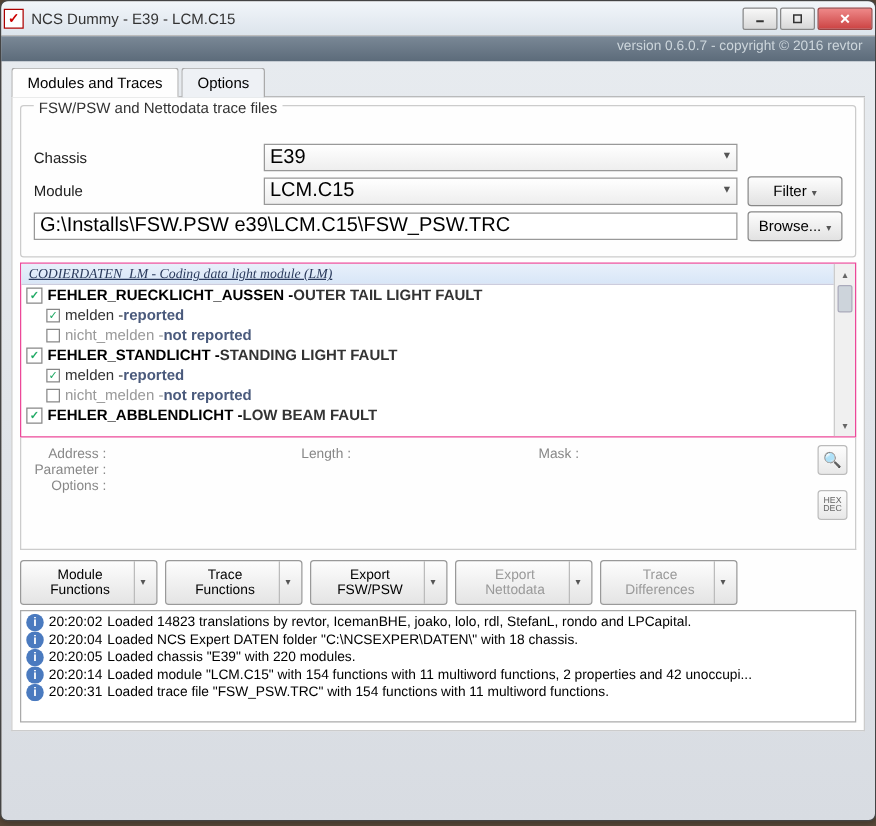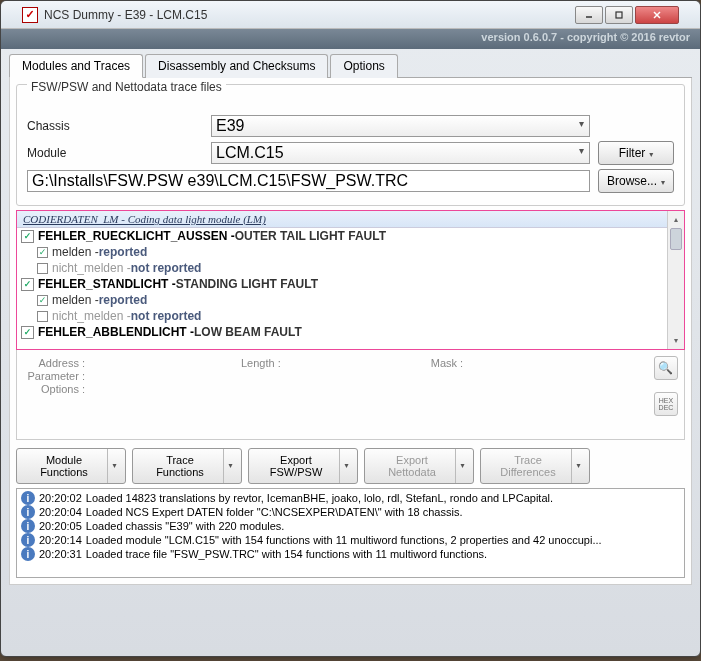--- a/index.html
+++ b/index.html
@@ -1,27 +1,27 @@
 <!DOCTYPE html>
 <html><head>
 <meta charset="utf-8">
 <style>
 * { box-sizing: border-box; font-family: "Segoe UI", Tahoma, sans-serif; }
 body { margin: 0; background: #5a4a3a; width: 701px; height: 661px; overflow: hidden; }
 .window { position: absolute; top: 0; left: 0; width: 701px; height: 657px; background: linear-gradient(#e8ecf0, #d8dce2); border: 1px solid #444; border-radius: 6px; box-shadow: 0 0 8px rgba(0,0,0,0.4); }
-.titlebar { height: 28px; background: linear-gradient(#f2f6fa, #dce4ec); border-radius: 6px 6px 0 0; display: flex; align-items: center; padding: 0 21px; border-bottom: 1px solid #bbb; }
+.titlebar { height: 28px; background: linear-gradient(#f2f6fa, #dce4ec); border-radius: 6px 6px 0 0; display: flex; align-items: center; padding: 0 2px; border-bottom: 1px solid #bbb; }
 .app-icon { width: 16px; height: 16px; background: #fff; border: 1px solid #a00; margin-right: 6px; display: flex; align-items: center; justify-content: center; }
 .app-icon::after { content: "✓"; color: #c00; font-size: 11px; font-weight: bold; }
 .title-text { font-size: 12px; color: #333; flex: 1; }
 .win-controls { display: flex; gap: 2px; }
 .win-btn { width: 28px; height: 18px; border: 1px solid #888; border-radius: 2px; display: flex; align-items: center; justify-content: center; font-size: 9px; background: linear-gradient(#f8f8f8, #d8d8d8); cursor: pointer; }
 .win-btn.close { background: linear-gradient(#e88, #c44); color: #fff; width: 44px; border-color: #944; }
 .win-btn svg { pointer-events: none; }
 
-.subheader { height: 20px; background: linear-gradient(#7a8896, #5c6b7a); color: #cdd6dc; font-size: 11px; text-align: right; padding: 2px 10px 0 0; font-weight: bold; }
+.subheader { height: 20px; background: linear-gradient(#7a8896, #5c6b7a); color: #cdd6dc; font-size: 11px; text-align: right; padding: 2px 10px 0 0; }
 
 .tabstrip { margin: 4px 8px 0 8px; display: flex; border-bottom: 1px solid #aaa; }
 .tab { padding: 4px 12px; font-size: 12px; border: 1px solid #aaa; border-bottom: none; background: #eef1f5; margin-right: 2px; border-radius: 3px 3px 0 0; cursor: pointer; position: relative; top: 1px; }
 .tab.active { background: #fefefe; border-bottom: 1px solid #fefefe; }
 
 .panel { margin: 0 8px 6px 8px; background: #fefefe; border: 1px solid #ccc; border-top: none; padding: 6px; }
 
 .fieldset { border: 1px solid #ccc; border-radius: 3px; padding: 8px 10px 8px 10px; margin-bottom: 4px; }
 .fieldset-legend { font-size: 12px; color: #333; position: relative; top: -16px; background: #fefefe; padding: 0 4px; display: inline-block; margin-bottom: -10px; }
 
@@ -93,21 +93,20 @@
             <line x1="8" y1="2" x2="2" y2="8" stroke="#fff" stroke-width="1.5"></line>
           </svg>
         </div>
     </div>
   </div>
 
   <div class="subheader">version 0.6.0.7 - copyright © 2016 revtor</div>
 
   <div class="tabstrip">
     <div class="tab active">Modules and Traces</div>
-    <div class="tab">Disassembly and Checksums</div>
     <div class="tab">Options</div>
   </div>
 
   <div class="panel">
 
     <div class="fieldset">
       <div class="fieldset-legend">FSW/PSW and Nettodata trace files</div>
 
       <div class="form-row">
         <div class="form-label">Chassis</div>

